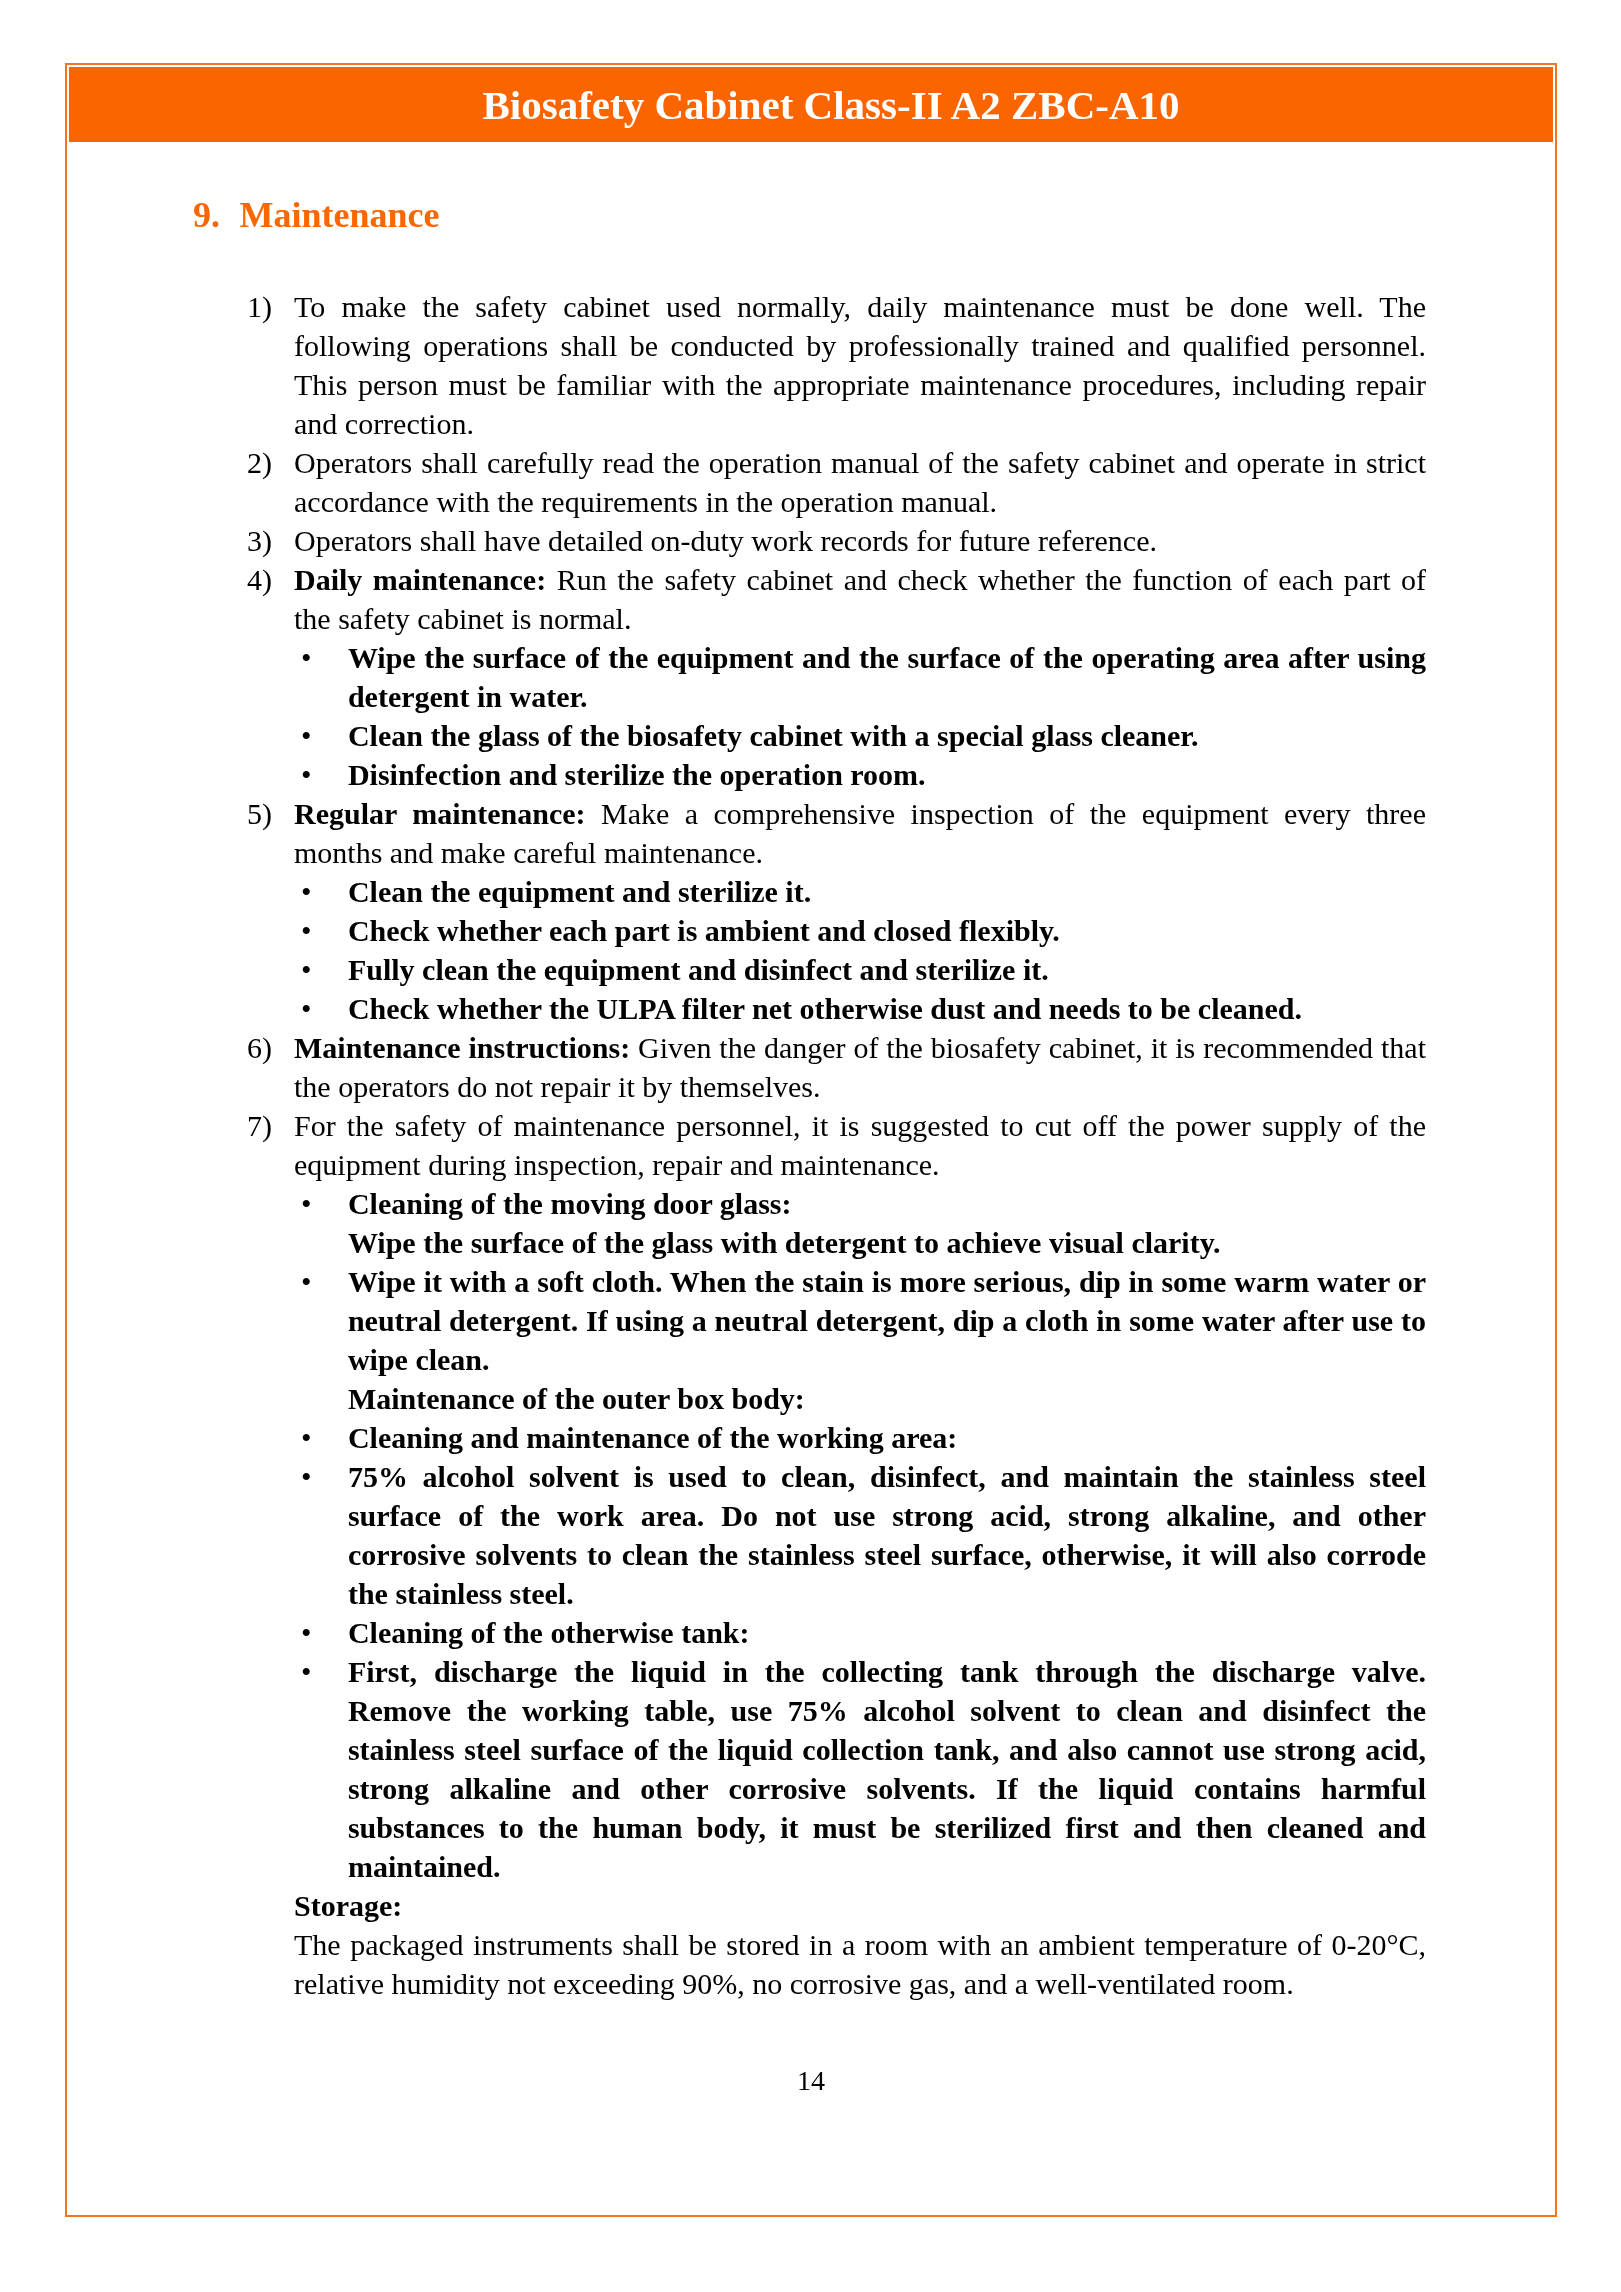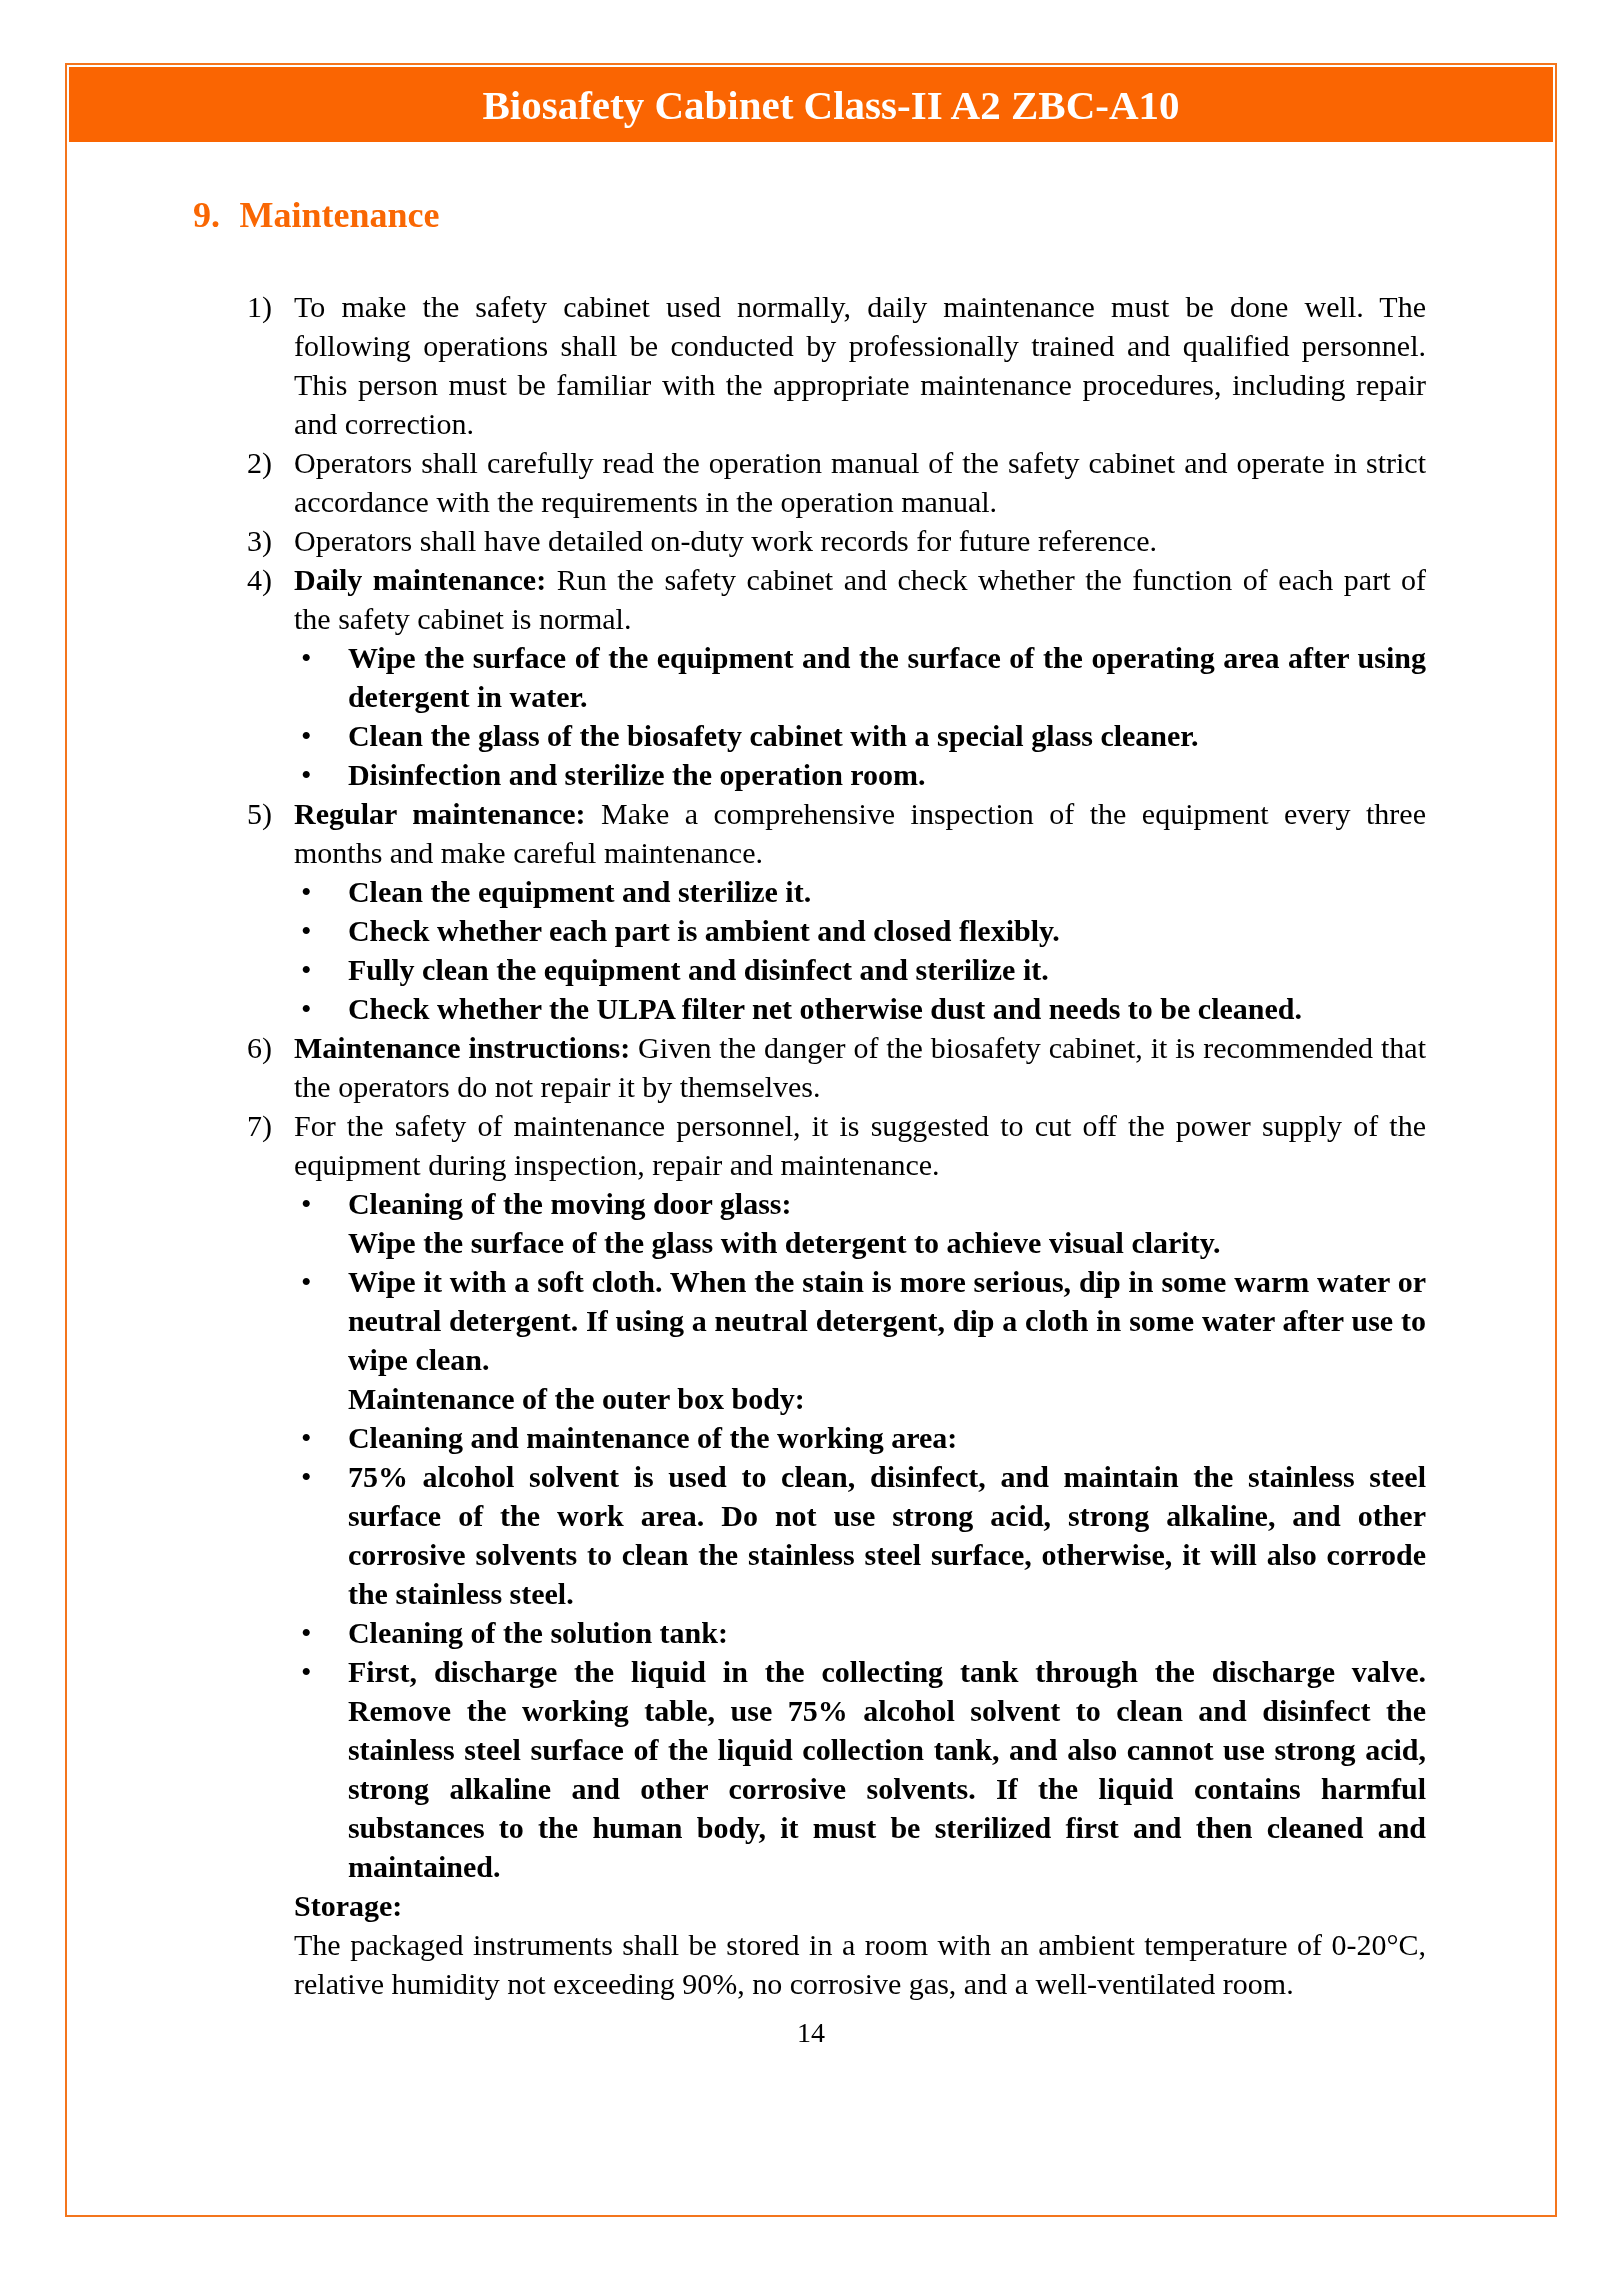--- a/index.html
+++ b/index.html
@@ -91,21 +91,21 @@
   .plainbold {
     font-weight: bold;
   }
   .plain {
     text-align: justify;
   }
   .page-number {
     position: absolute;
     left: 0;
     right: 0;
-    top: 1952px;
+    top: 2000px;
     text-align: center;
     font-size: 28px;
   }
 </style>
 </head>
 <body>
 
 <div class="frame">
   <div class="titlebar">
     <span class="title-text">Biosafety Cabinet Class-II A2 ZBC-A10</span>
@@ -209,21 +209,21 @@
       </div>
       <div class="bullet">
         <span class="dot">•</span>
         <div class="btext">
           <div class="line">75% alcohol solvent is used to clean, disinfect, and maintain the stainless steel surface of the work area. Do not use strong acid, strong alkaline, and other corrosive solvents to clean the stainless steel surface, otherwise, it will also corrode the stainless steel.</div>
         </div>
       </div>
       <div class="bullet">
         <span class="dot">•</span>
         <div class="btext">
-          <div class="line">Cleaning of the solution tank:</div>
+          <div class="line">Cleaning of the otherwise tank:</div>
         </div>
       </div>
       <div class="bullet">
         <span class="dot">•</span>
         <div class="btext">
           <div class="line">First, discharge the liquid in the collecting tank through the discharge valve. Remove the working table, use 75% alcohol solvent to clean and disinfect the stainless steel surface of the liquid collection tank, and also cannot use strong acid, strong alkaline and other corrosive solvents. If the liquid contains harmful substances to the human body, it must be sterilized first and then cleaned and maintained.</div>
         </div>
       </div>
       <div class="plainbold">Storage:</div>
       <div class="plain">The packaged instruments shall be stored in a room with an ambient temperature of 0-20°C, relative humidity not exceeding 90%, no corrosive gas, and a well-ventilated room.</div>

